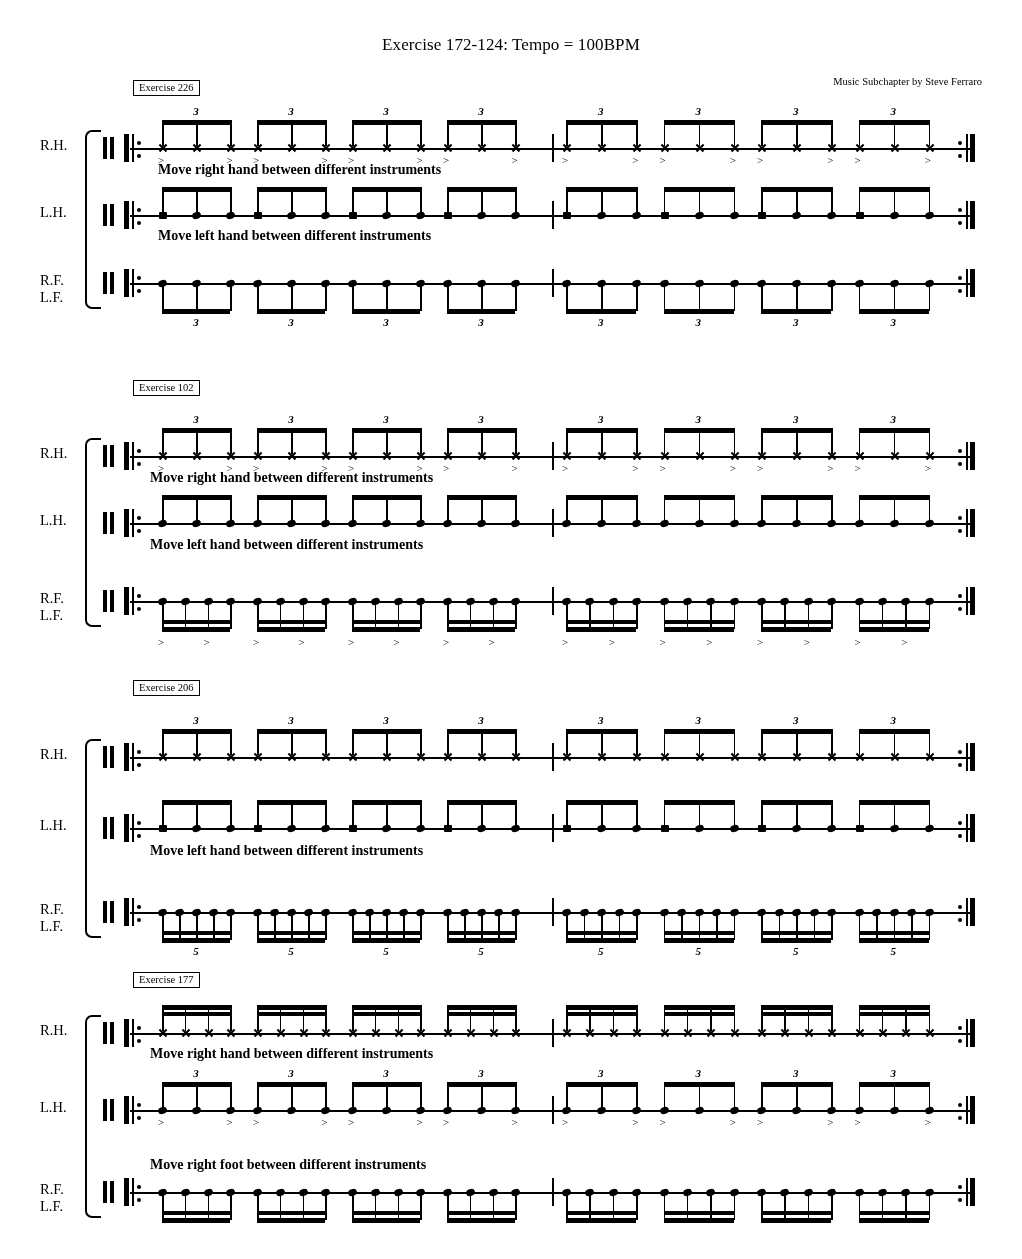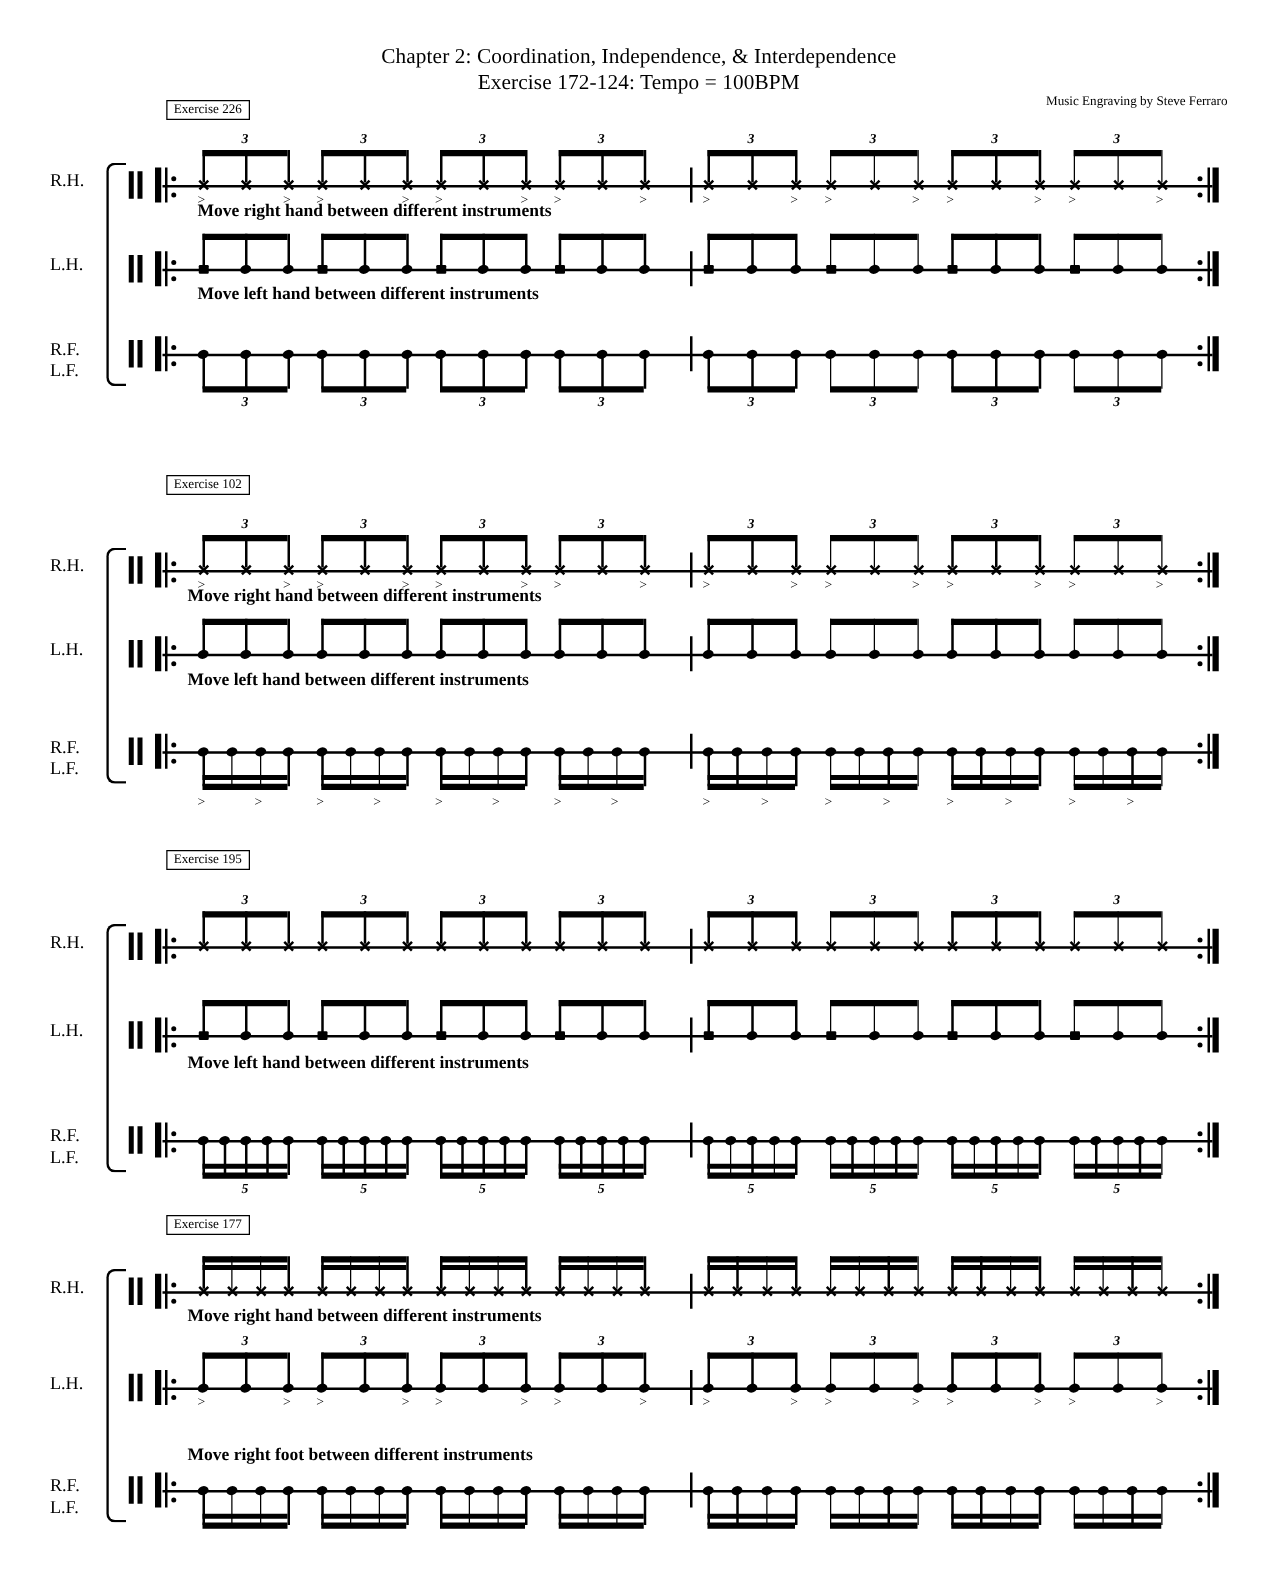--- a/index.html
+++ b/index.html
@@ -53,24 +53,23 @@
   .accent:before{content:">";}
 
   .instr-note{position:absolute;font-size:14px;font-weight:bold;font-family:"Liberation Serif",serif;}
 </style>
 </head>
 <body>
 
 <div class="page">
 
   <div class="title-block">
-    <div class="title-line">Chapter 2: Coordination, Independence, &amp; Interdependence</div>
     <div class="title-line">Exercise 172-124: Tempo = 100BPM</div>
   </div>
-  <div class="engraver">Music Engraving by Steve Ferraro</div>
+  <div class="engraver">Music Subchapter by Steve Ferraro</div>
 
   <div id="score">
       <div class="system" style="top: 0px; left: 0px;">
         <div class="ex-label" style="left: 133px; top: 80px;">Exercise 226</div>
         <div class="brace" style="top: 130px; height: 175px;"></div>
         <div class="staff-line" style="left: 130px; width: 840px; top: 148px;"></div>
         <div class="hand-label" style="left: 40px; top: 137px;">R.H.</div>
         <div class="perc-clef" style="left: 103px; top: 137px; height: 22px;">
           <i></i>
           <i></i>
@@ -620,21 +619,21 @@
         <div class="stem" style="left: 905.3px; top: 599px; height: 30px;"></div>
         <div class="nh" style="left: 901.3px; top: 598px;"></div>
         <div class="stem" style="left: 928.7px; top: 599px; height: 30px;"></div>
         <div class="nh" style="left: 924.7px; top: 598px;"></div>
         <div class="accent" style="left: 854.5px; top: 636px;"></div>
         <div class="accent" style="left: 901.3px; top: 636px;"></div>
         <div class="instr-note" style="left: 150px; top: 470px;">Move right hand between different instruments</div>
         <div class="instr-note" style="left: 150px; top: 537px;">Move left hand between different instruments</div>
       </div>
       <div class="system" style="top: 0px; left: 0px;">
-        <div class="ex-label" style="left: 133px; top: 680px;">Exercise 195</div>
+        <div class="ex-label" style="left: 133px; top: 680px;">Exercise 206</div>
         <div class="brace" style="top: 739px; height: 195px;"></div>
         <div class="staff-line" style="left: 130px; width: 840px; top: 757px;"></div>
         <div class="hand-label" style="left: 40px; top: 746px;">R.H.</div>
         <div class="perc-clef" style="left: 103px; top: 746px; height: 22px;">
           <i></i>
           <i></i>
         </div>
         <div class="barline thick" style="left: 124px; top: 743px; height: 28px;"></div>
         <div class="barline" style="left: 132px; top: 743px; height: 28px;"></div>
         <div class="repeat-dots" style="left: 137px; top: 750px;">

